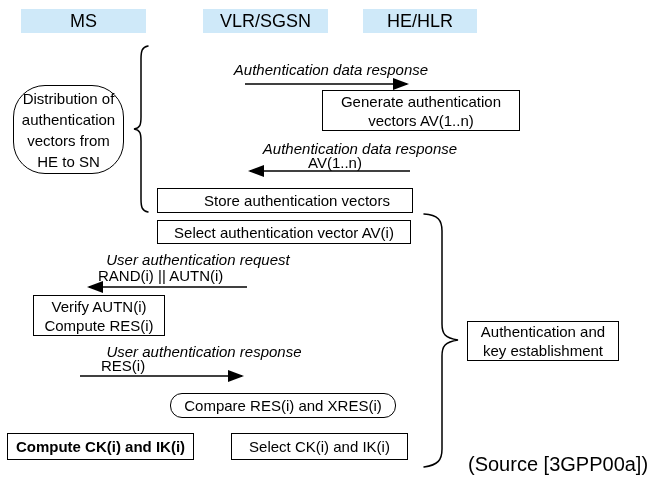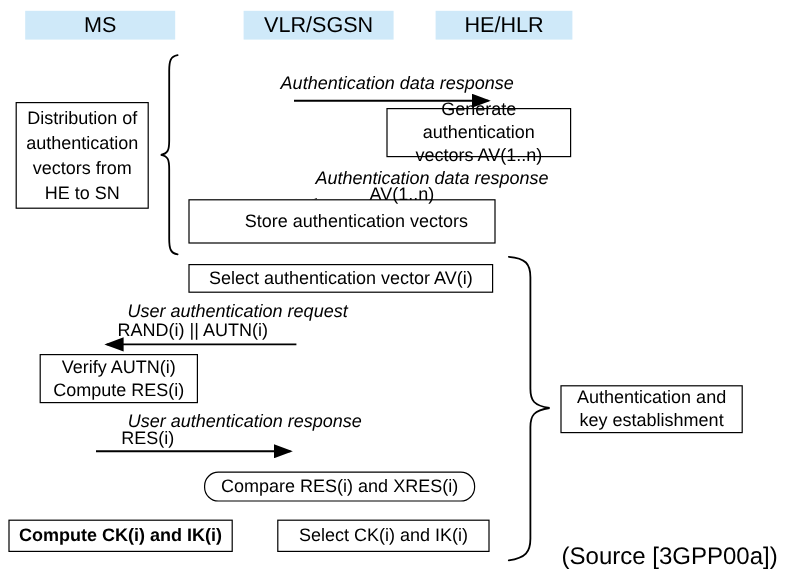--- a/index.html
+++ b/index.html
@@ -51,36 +51,36 @@
     <path class="connector" d="M247,287 L89,287" marker-end="url(#ah)"></path>
     <path class="connector" d="M80,376 L242,376" marker-end="url(#ah)"></path>
     <path class="brace" d="M148,46 C142,47 141,51 141,59 L141,117 C141,125 140,128 134,129 C140,130 141,133 141,141 L141,199 C141,207 142,211 148,212"></path>
     <path class="brace" d="M424,214 C438,215 442,220 442,231 L442,324 C442,334 445,338 458,340 C445,342 442,346 442,356 L442,449 C442,460 438,465 424,467"></path>
   </svg>
 
   <div class="actor" style="left:21px;top:9px;width:125px;height:24px;">MS</div>
   <div class="actor" style="left:203px;top:9px;width:125px;height:24px;">VLR/SGSN</div>
   <div class="actor" style="left:363px;top:9px;width:114px;height:24px;">HE/HLR</div>
 
-  <div class="pbox note" style="left:13px;top:85px;width:111px;height:89px;">
+  <div class="pbox note" style="left:13px;top:85px;width:111px;height:89px;border-radius:32px;">
     <div>Distribution of</div>
     <div>authentication</div>
     <div>vectors from</div>
     <div>HE to SN</div>
   </div>
   <div class="pbox" style="left:467px;top:321px;width:152px;height:40px;">
     <div>Authentication and</div>
     <div>key establishment</div>
   </div>
 
-  <div class="pbox" style="left:322px;top:90px;width:154px;height:41px;">
+  <div class="pbox" style="left:322px;top:90px;width:198px;height:41px;">
     <div>Generate authentication</div>
     <div>vectors AV(1..n)</div>
   </div>
-  <div class="pbox" style="left:157px;top:166px;width:256px;height:37px;padding-left:24px;">Store authentication vectors</div>
+  <div class="pbox" style="left:157px;top:188px;width:256px;height:25px;padding-left:24px;">Store authentication vectors</div>
   <div class="pbox" style="left:157px;top:220px;width:254px;height:24px;">Select authentication vector AV(i)</div>
   <div class="pbox" style="left:33px;top:295px;width:132px;height:41px;">
     <div>Verify AUTN(i)</div>
     <div>Compute RES(i)</div>
   </div>
   <div class="pbox" style="left:170px;top:393px;width:226px;height:25px;border-radius:12px;">Compare RES(i) and XRES(i)</div>
   <div class="pbox" style="left:7px;top:433px;width:187px;height:27px;font-weight:bold;">Compute CK(i) and IK(i)</div>
   <div class="pbox" style="left:207px;top:433px;width:177px;height:27px;margin-left:24px;">Select CK(i) and IK(i)</div>
 
   <div class="msg" style="left:221px;top:62px;width:220px;">Authentication data response</div>

